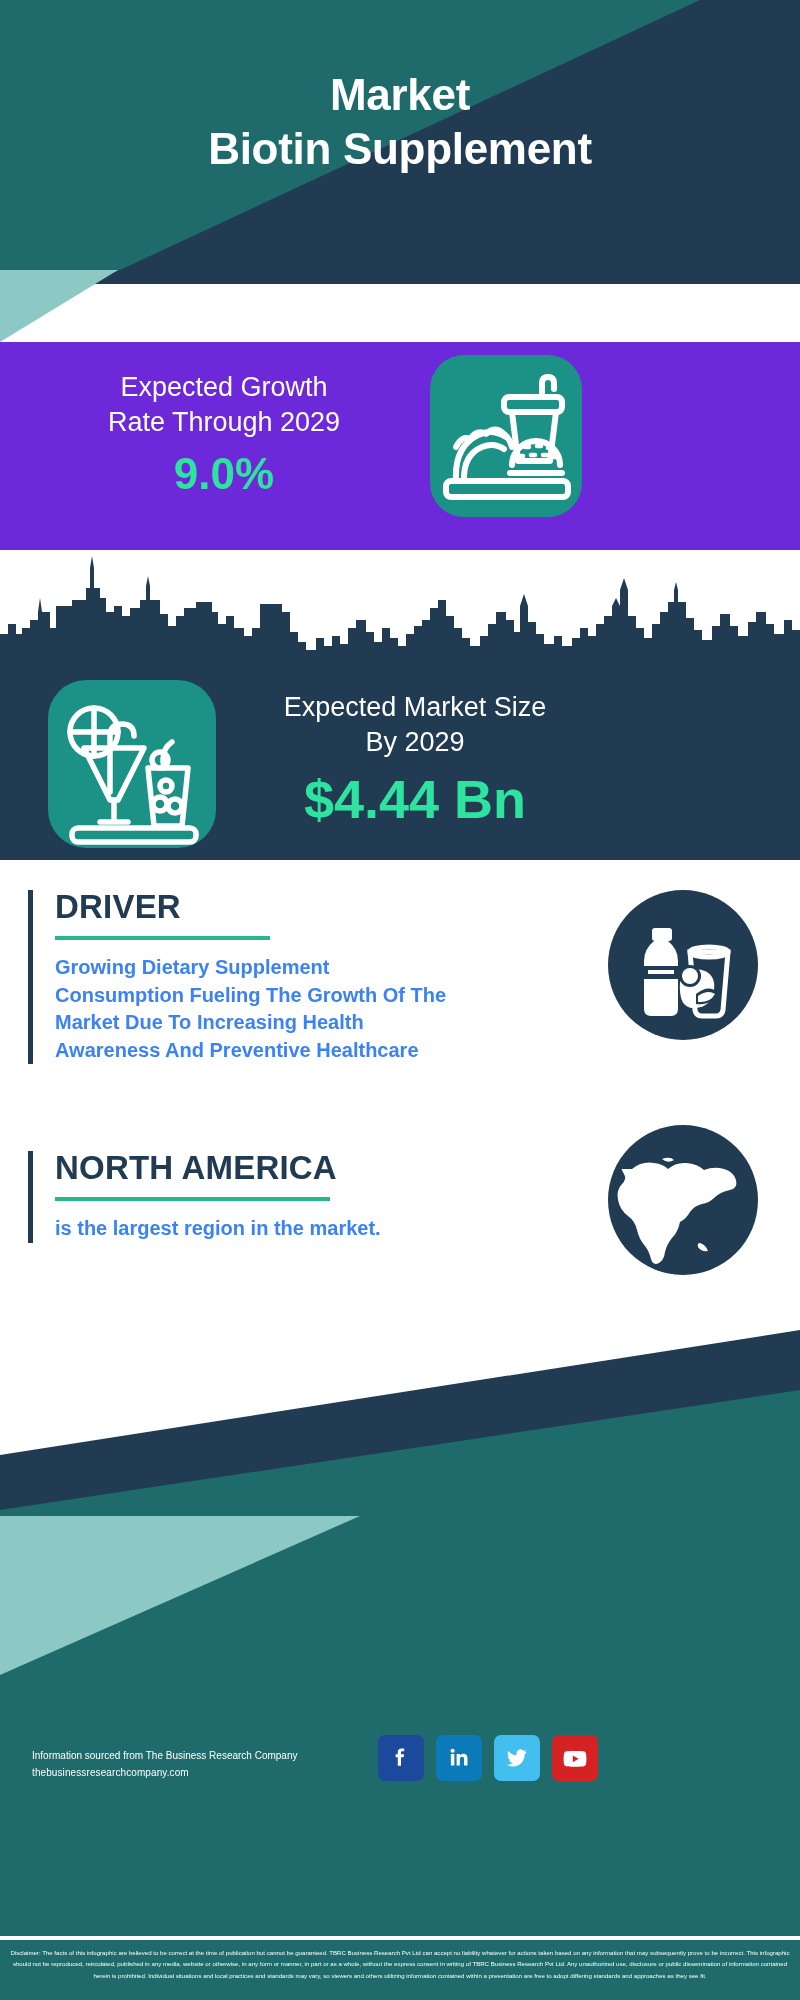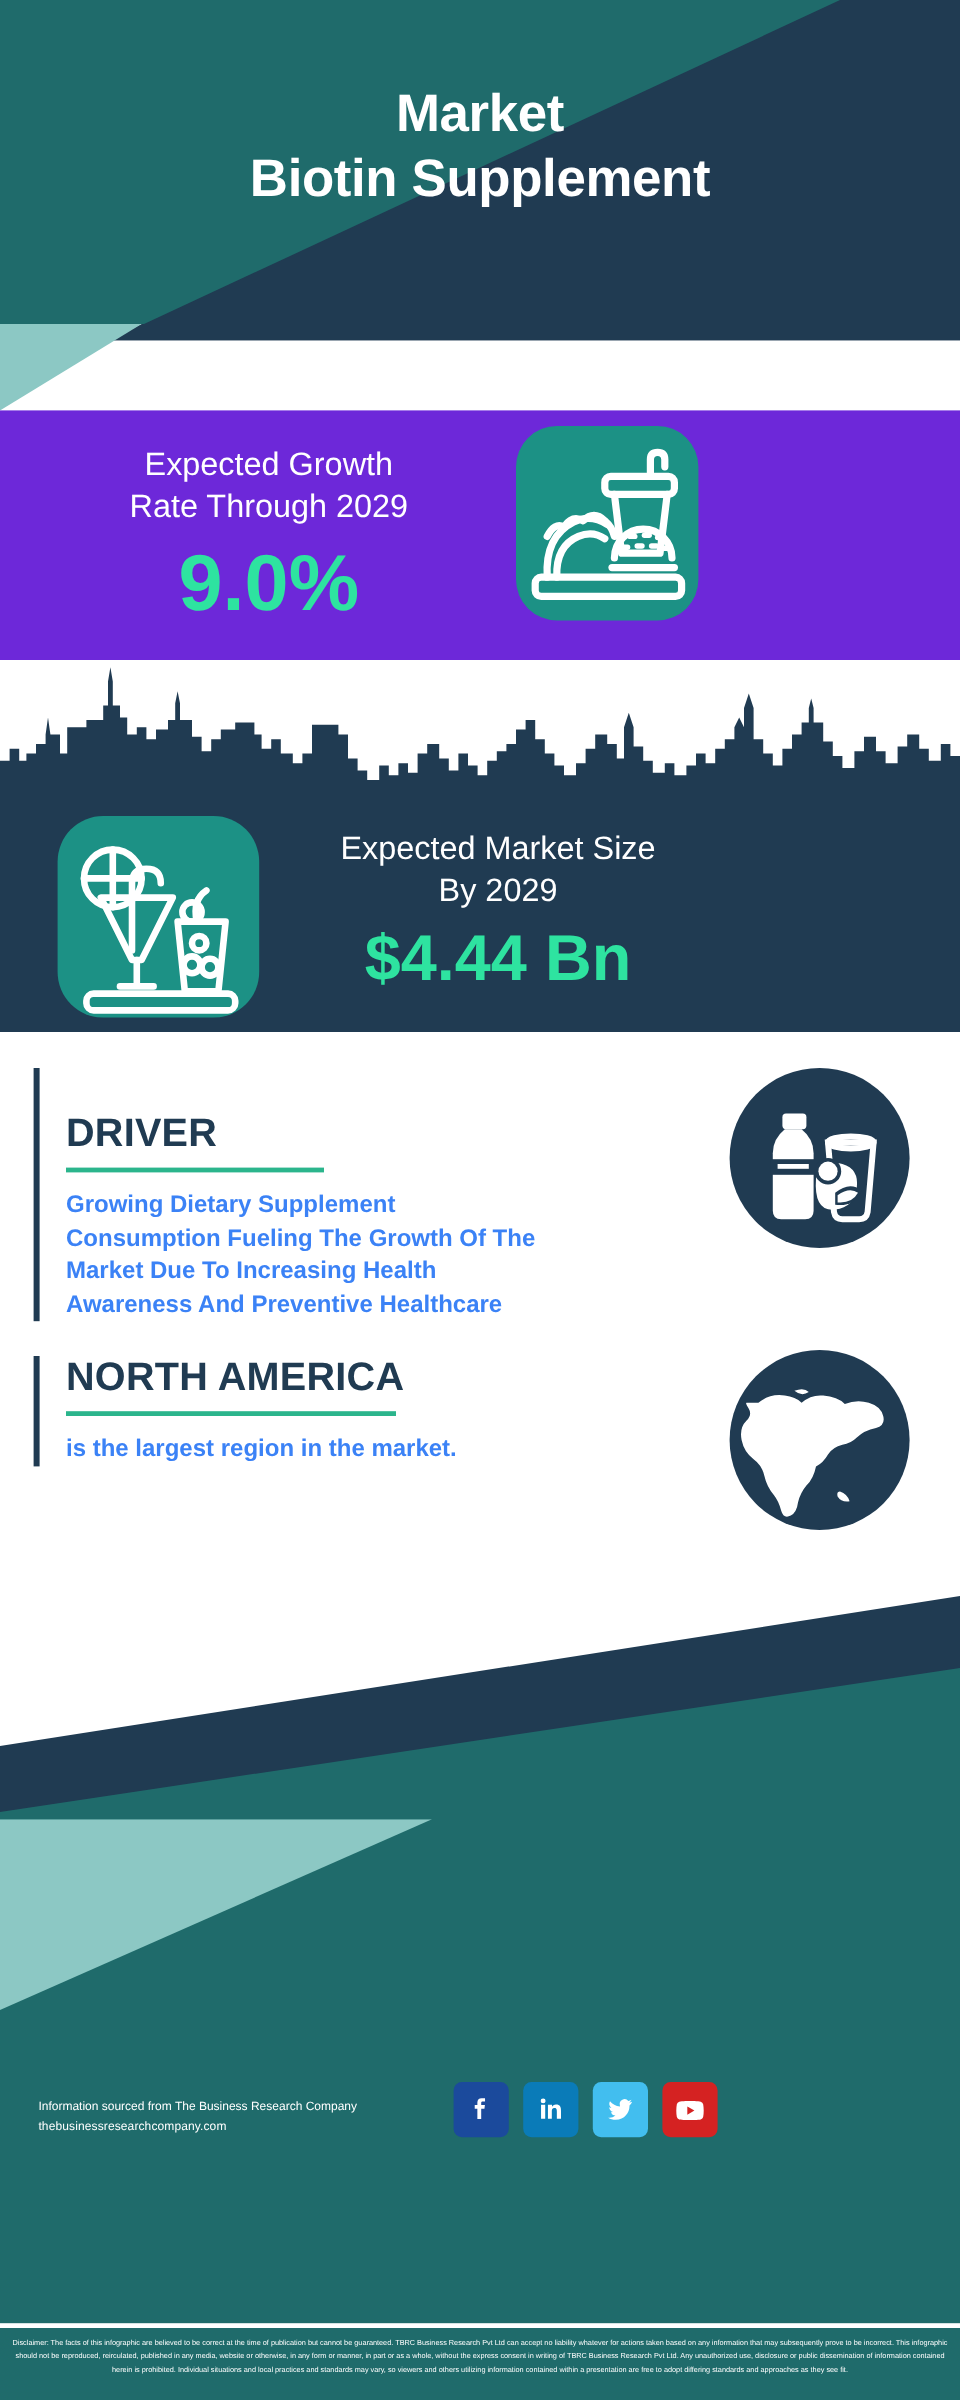--- a/index.html
+++ b/index.html
@@ -65,21 +65,21 @@
     position:absolute; left:24px; top:28px; width:400px;
     text-align:center;
     color:#ffffff;
     font-size:27px;
     line-height:1.3;
   }
   .growth-value {
     position:absolute; left:24px; top:110px; width:400px;
     text-align:center;
     color:#2EE3A0;
-    font-size:66px;
+    font-size:44px;
     font-weight:bold;
     line-height:1;
   }
   .icon-tile-food {
     position:absolute; left:430px; top:13px;
     width:152px; height:162px;
     background:#1C9185;
     border-radius:34px;
   }
 
@@ -123,28 +123,28 @@
   .content {
     position:absolute; left:0; top:860px; width:800px; height:470px;
     background:#ffffff;
   }
   .card {
     position:absolute;
     padding-left:22px;
     border-left:5px solid #203B52;
   }
   .card-driver { left:28px; top:30px; width:430px; }
-  .card-region { left:28px; top:270px; width:430px; }
+  .card-region { left:28px; top:291px; width:430px; }
   .card-heading {
     color:#203B52;
     font-weight:bold;
     letter-spacing:0.2px;
     line-height:1;
   }
-  .card-driver .card-heading { font-size:33px;margin-top:37px; }
+  .card-driver .card-heading { font-size:33px; }
   .card-region .card-heading { font-size:33px; }
   .card-rule {
     width:215px; height:4px; background:#2BB58C;
     margin:13px 0 14px 0;
   }
   .card-region .card-rule { width:275px; }
   .card-body {
     color:#3b82f6;
     font-size:20px;
     font-weight:bold;

